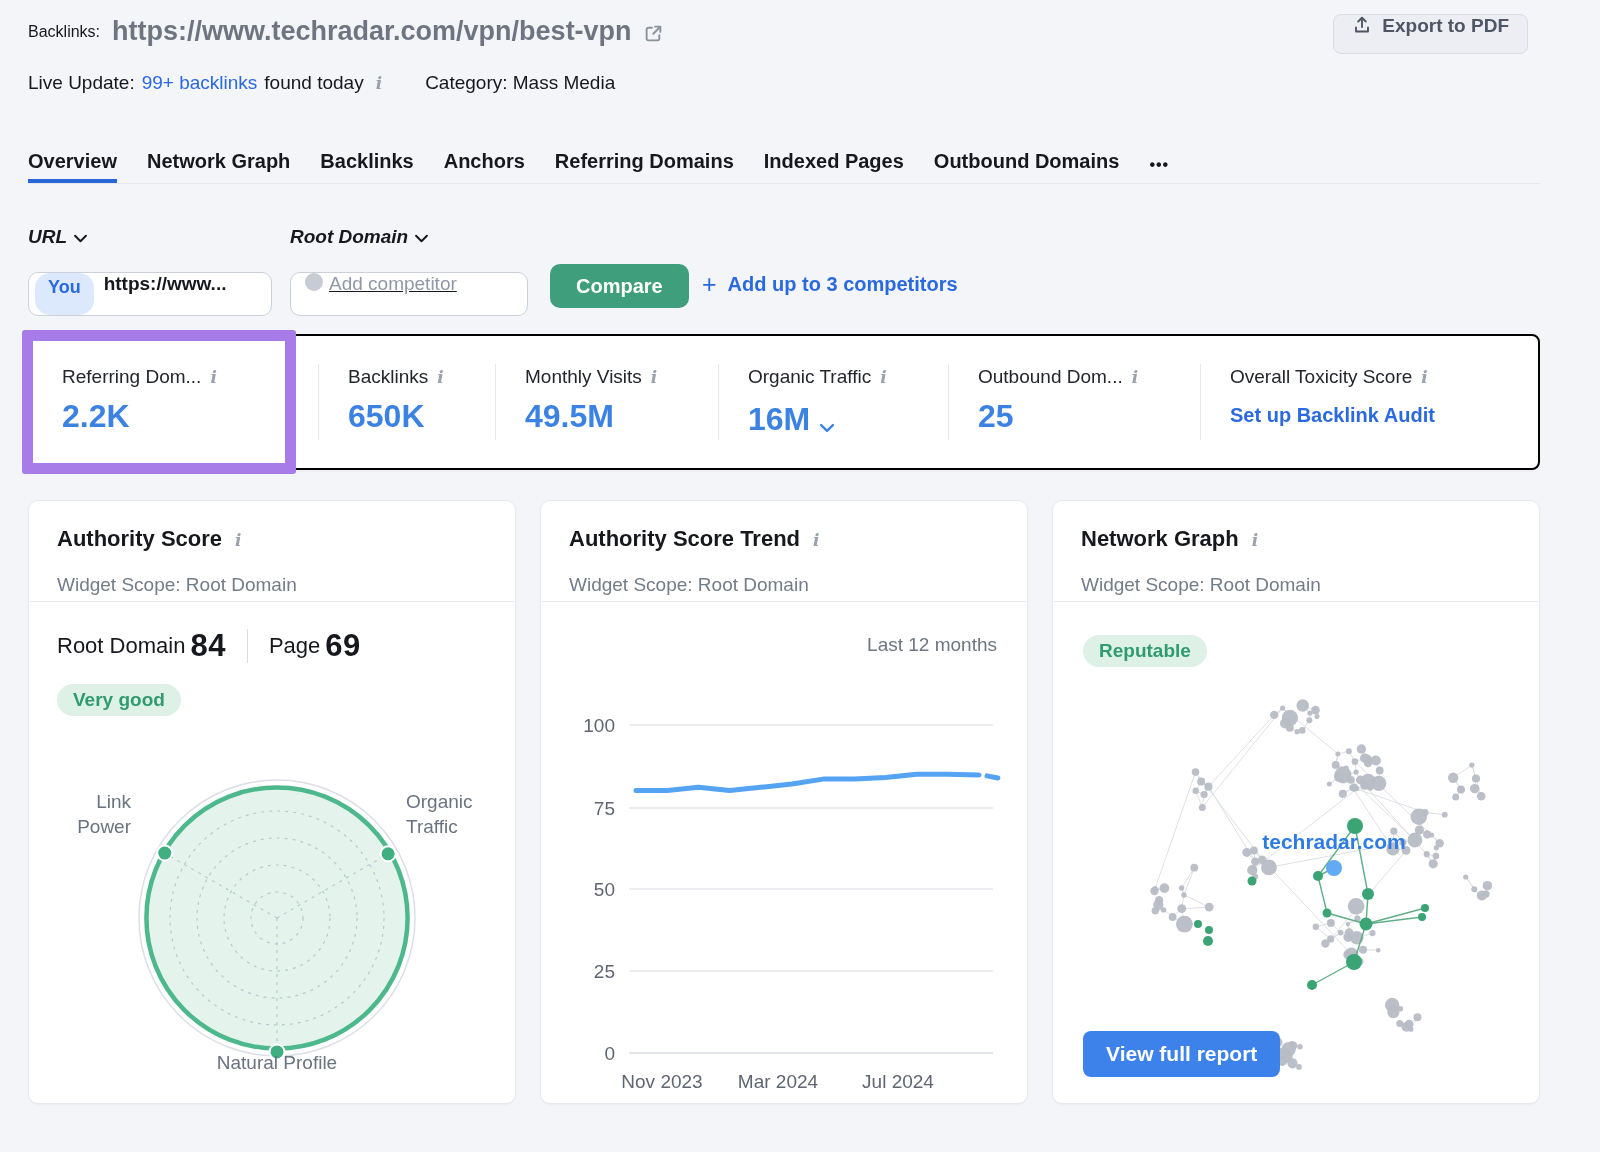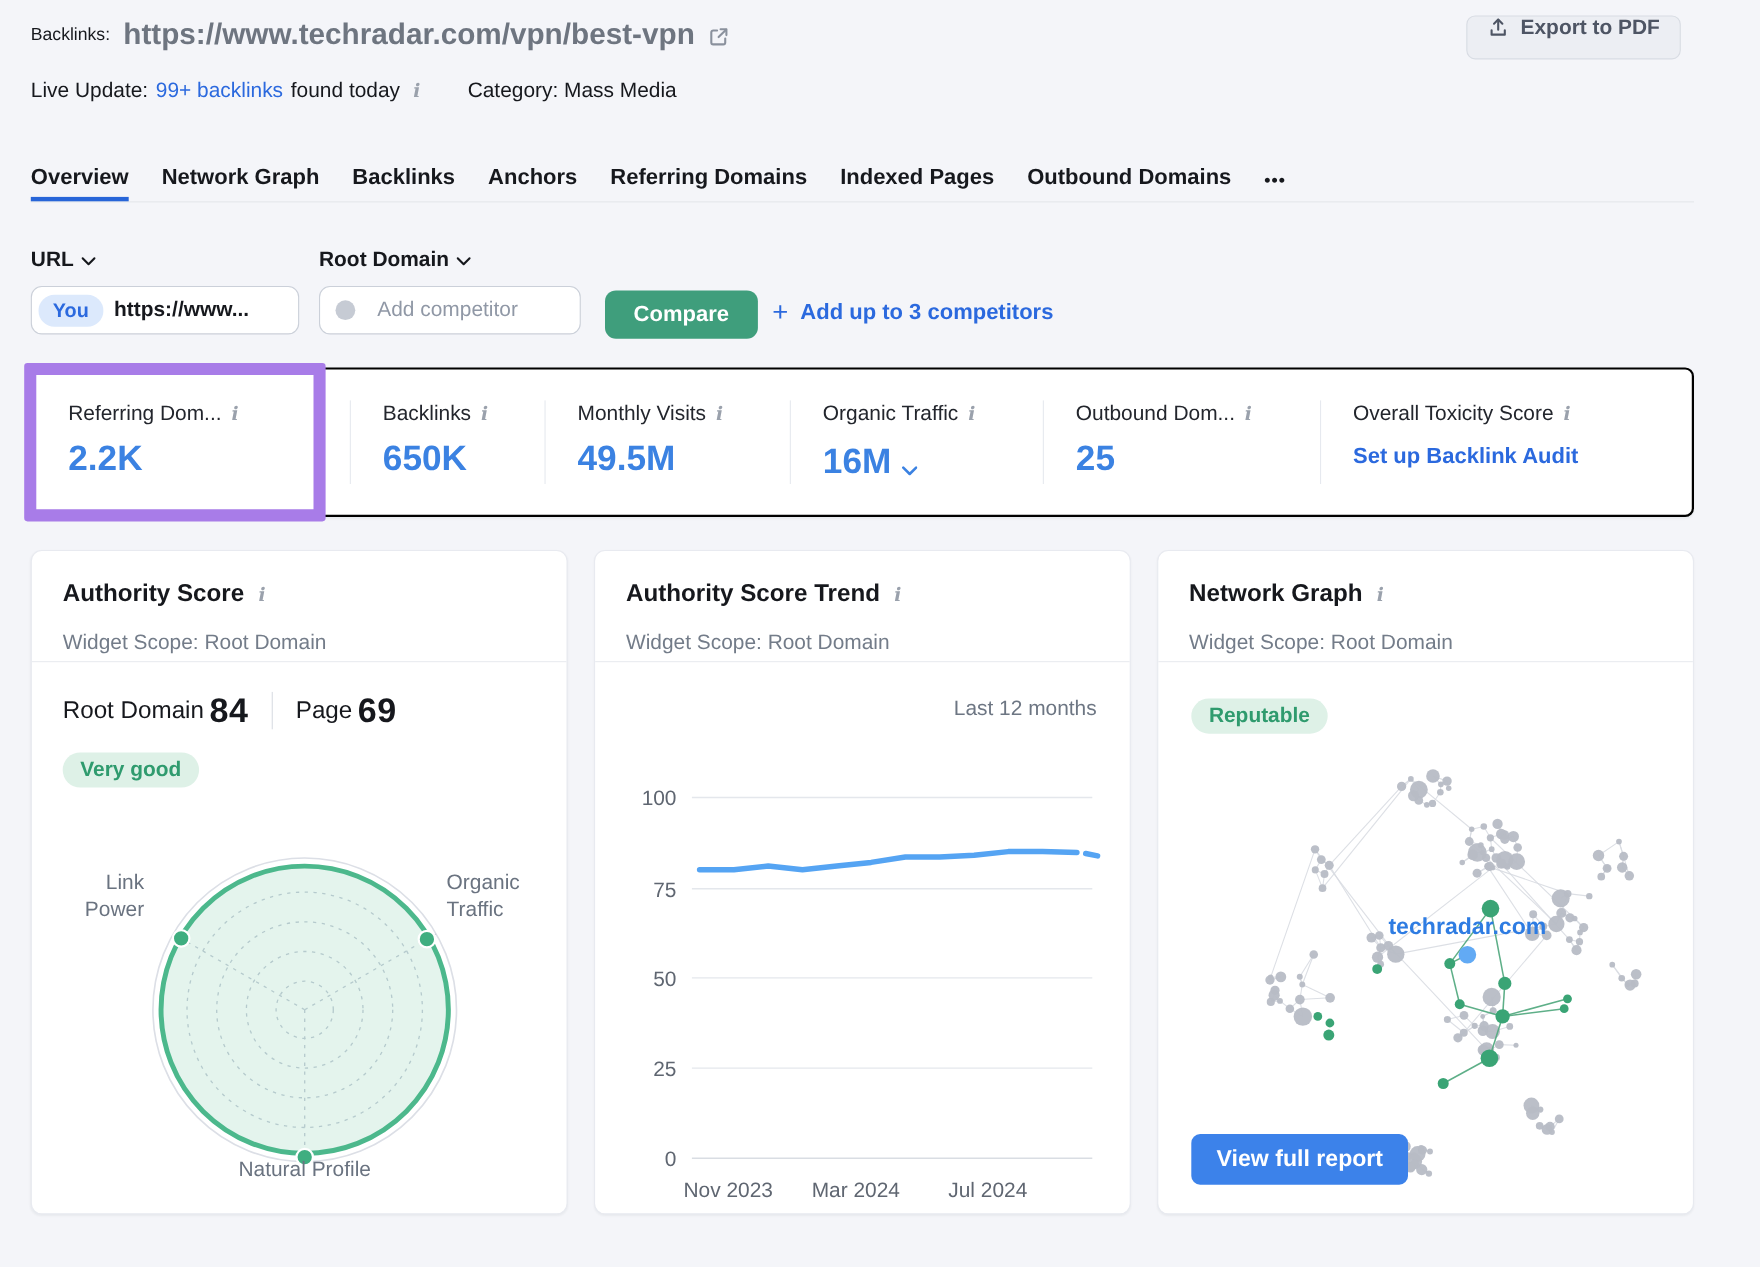--- a/index.html
+++ b/index.html
@@ -31,30 +31,30 @@
   }
   .cat { margin-left:36px; }
 
   
   .tabs { left:28px; top:150px; width:1512px; display:flex; gap:30px; border-bottom:1px solid #E4E7EC; }
   .tab { font-size:20px; font-weight:600; color:#16181D; padding-bottom:5px; cursor:pointer; border-bottom:4px solid transparent; }
   .tab.active { border-bottom:4px solid #2765D8; }
   .tab-more { font-size:16px; letter-spacing:1px; padding-top:6px; }
 
   
-  .flt-label { top:226px; display:flex; align-items:center; gap:7px; font-size:19px; font-weight:600; color:#16181D; cursor:pointer; }
+  .flt-label { top:226px; display:flex; align-items:center; gap:7px; font-size:19px; font-weight:600; color:#16181D; cursor:pointer;font-style:italic; }
   .chev { color:#16181D; }
   .inp {
-    top:260px; height:44px; background:#fff; border:1px solid #CBD0D9; border-radius:10px;
-    display:flex; align-items:center;
+    top:272px; height:44px; background:#fff; border:1px solid #CBD0D9; border-radius:10px;
+    display:flex; 
   }
   .url-box { left:28px; width:244px; padding:0 12px 0 6px; gap:10px; }
   .you-pill { background:#DCE9FC; color:#2B69DE; font-size:18px; font-weight:600; padding:4px 13px; border-radius:15px; }
   .url-text { font-size:19px; font-weight:600; color:#16181D; white-space:nowrap; overflow:hidden; }
-  .comp-box { left:290px; width:238px; padding:0 14px; gap:20px; cursor:text; }
+  .comp-box { left:290px; width:238px; padding:0 14px; gap:6px; cursor:text;text-decoration:underline; }
   .comp-dot { width:18px; height:18px; border-radius:50%; background:#C6CBD4; flex:none; }
   .comp-ph { font-size:19px; color:#9098A6; }
   .compare-btn {
     left:550px; top:264px; height:44px; padding:0 26px; background:#3F9E7C; border:none;
     border-radius:10px; color:#fff; font-size:20px; font-weight:700; cursor:pointer;
   }
   .add-link { left:702px; top:272px; display:flex; align-items:center; gap:11px; color:#2B69DE; cursor:pointer; }
   .add-plus { font-size:25px; font-weight:500; line-height:1; }
   .add-text { font-size:20px; font-weight:600; }
 

